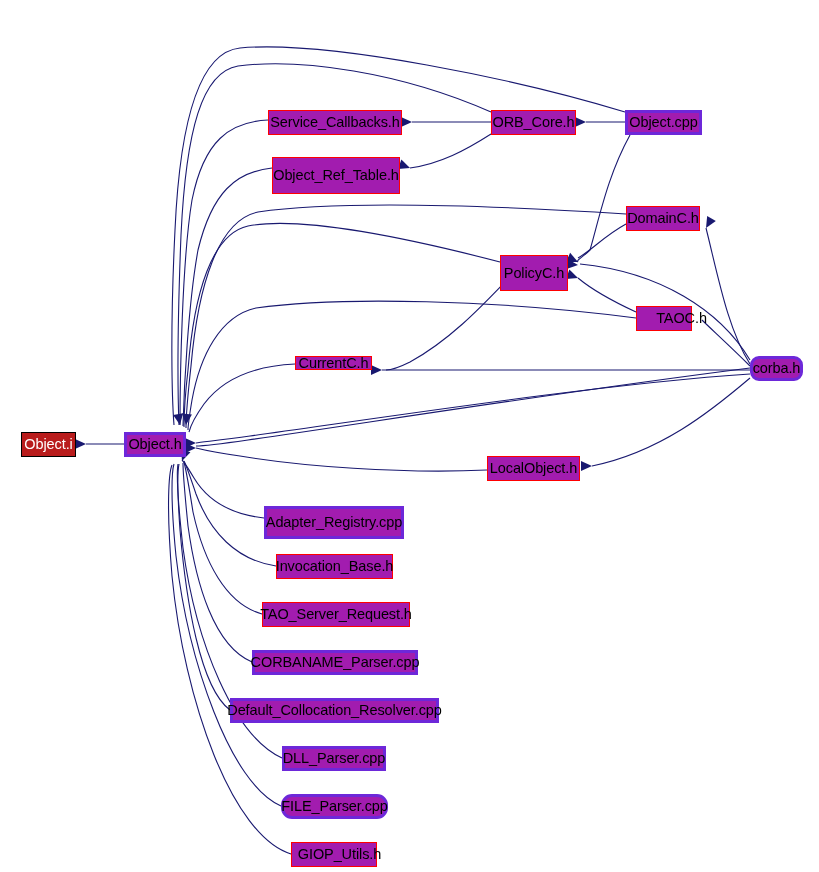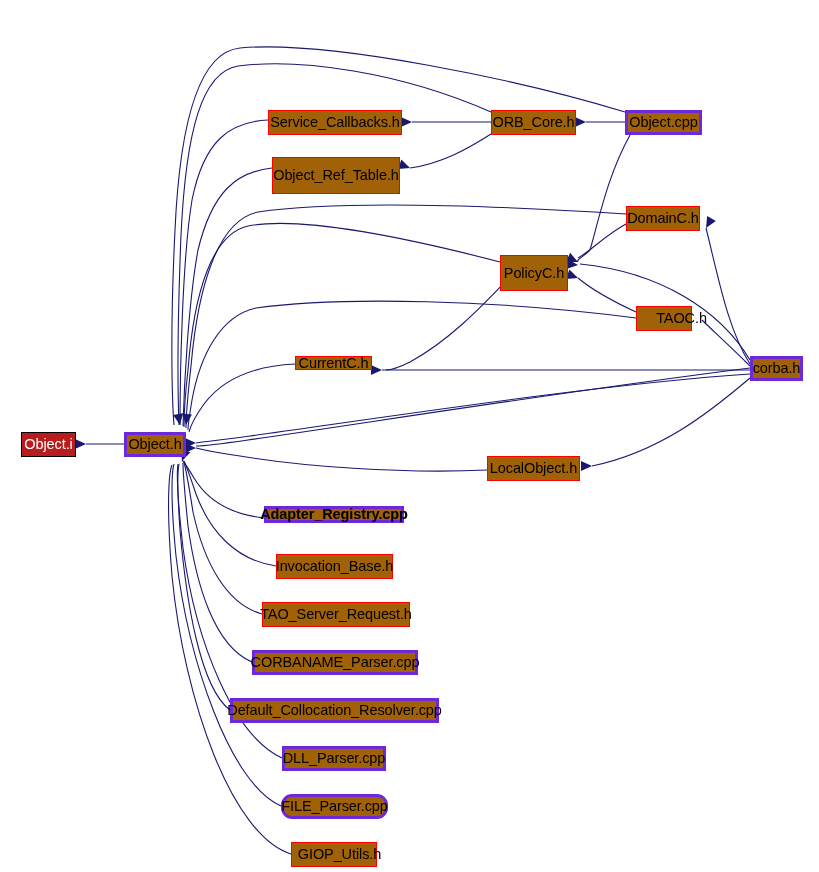--- a/index.html
+++ b/index.html
@@ -28,21 +28,21 @@
   .node {
     position: absolute;
     box-sizing: border-box;
     display: flex;
     align-items: center;
     justify-content: center;
     white-space: nowrap;
     font-size: 14.5px;
     line-height: 1;
     letter-spacing: -0.1px;
-    background: #a16207;
+    background: #a21caf;
     color: #000000;
     border: 1px solid #ff0000;
     height: 25px;
     padding: 0 5px;
   }
   .node.black {
     background: #b91c1c;
     color: #ffffff;
     border: 1px solid #000000;
   }
@@ -133,27 +133,27 @@
       </div>
       <div class="node" style="left: 500px; top: 255px; width: 68px; height: 36px;">
         <span>PolicyC.h</span>
       </div>
       <div class="node" style="left: 636px; top: 306px; width: 56px; height: 25px; padding-left: 40px;">
         <span>TAOC.h</span>
       </div>
       <div class="node" style="left: 295px; top: 356px; width: 77px; height: 14px;">
         <span>CurrentC.h</span>
       </div>
-      <div class="node plain" style="left: 750px; top: 356px; width: 53px; height: 25px;">
+      <div class="node plain" style="left: 750px; top: 356px; width: 53px; height: 25px; border-radius: 9px;">
         <span>corba.h</span>
       </div>
       <div class="node" style="left: 487px; top: 456px; width: 93px; height: 25px;">
         <span>LocalObject.h</span>
       </div>
-      <div class="node plain" style="left: 264px; top: 506px; width: 140px; height: 17px; font-weight: bold;">
+      <div class="node plain" style="left: 264px; top: 506px; width: 140px; height: 33px;">
         <span>Adapter_Registry.cpp</span>
       </div>
       <div class="node" style="left: 276px; top: 554px; width: 117px; height: 25px;">
         <span>Invocation_Base.h</span>
       </div>
       <div class="node" style="left: 262px; top: 602px; width: 148px; height: 25px;">
         <span>TAO_Server_Request.h</span>
       </div>
       <div class="node plain" style="left: 252px; top: 650px; width: 166px; height: 25px;">
         <span>CORBANAME_Parser.cpp</span>

